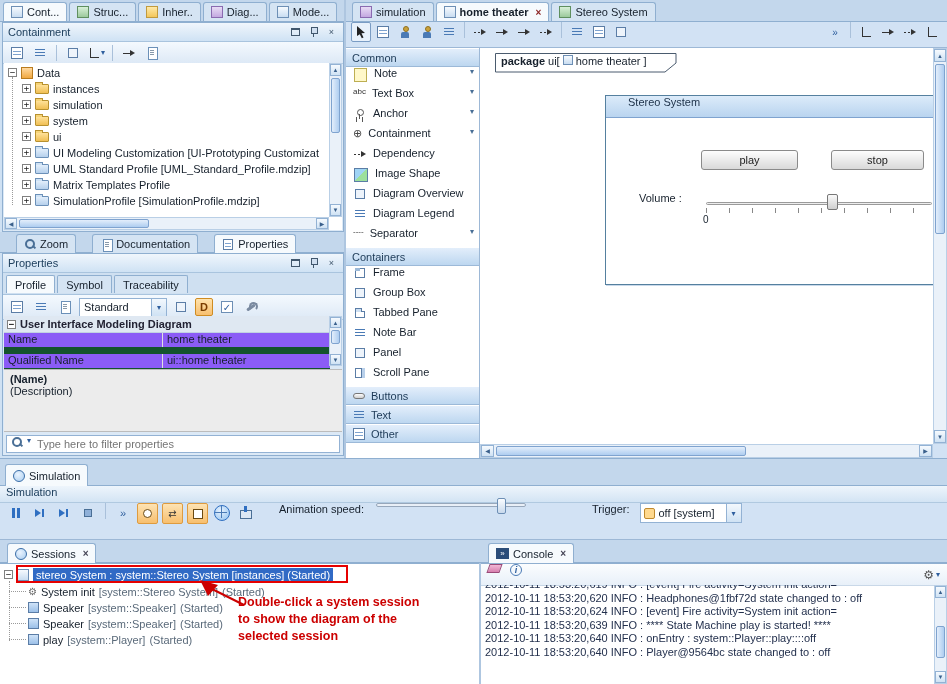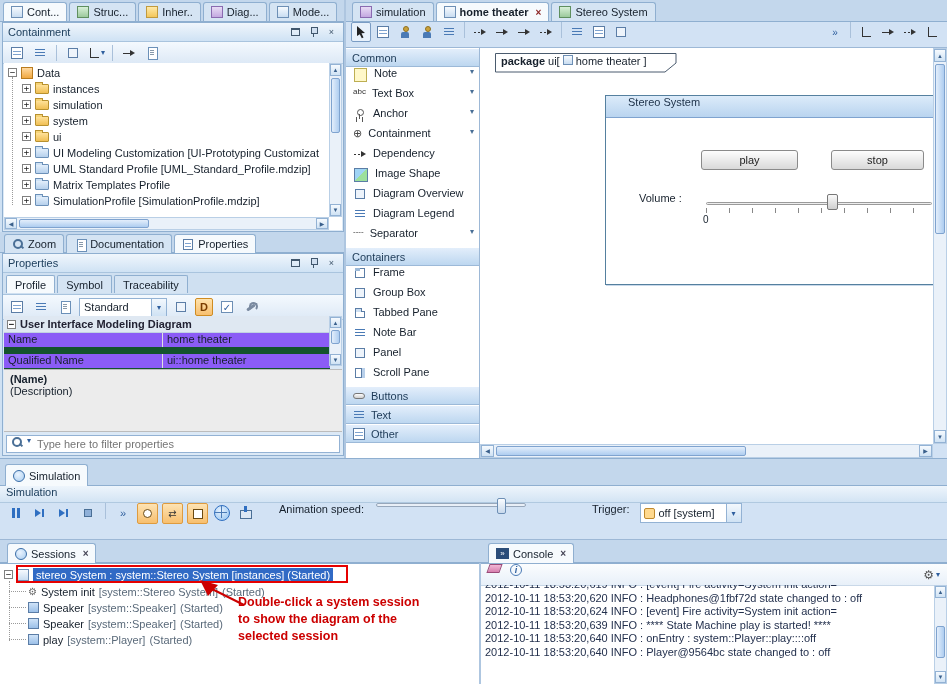--- a/index.html
+++ b/index.html
@@ -248,21 +248,21 @@
         <span class="sb-btn" style="left:0;bottom:0;right:0;height:12px">▼</span>
       </div>
       <div class="sb" style="left:0;bottom:0;height:13px;right:13px">
         <span class="sb-btn" style="left:0;top:0;bottom:0;width:12px">◀</span>
         <span class="sb-th h" style="left:14px;top:1px;bottom:1px;width:130px"></span>
         <span class="sb-btn" style="right:0;top:0;bottom:0;width:12px">▶</span>
       </div>
     </div>
   </div>
 
-  <div class="abs strip flex" style="left:0;top:232px;width:346px;height:21px;padding:2px 0 0 4px;gap:2px">
+  <div class="abs strip flex" style="left:0;top:232px;width:346px;height:21px;padding:2px 0 0 16px;gap:16px">
     <div class="tab">
         <span class="mag"></span>
         <span>Zoom</span>
       </div>
     <div class="tab">
         <span class="sp sp-doc" style="width:12px;height:13px"></span>
         <span>Documentation</span>
       </div>
     <div class="tab active">
         <span class="sp sp-grid" style="width:12px;height:13px"></span>

